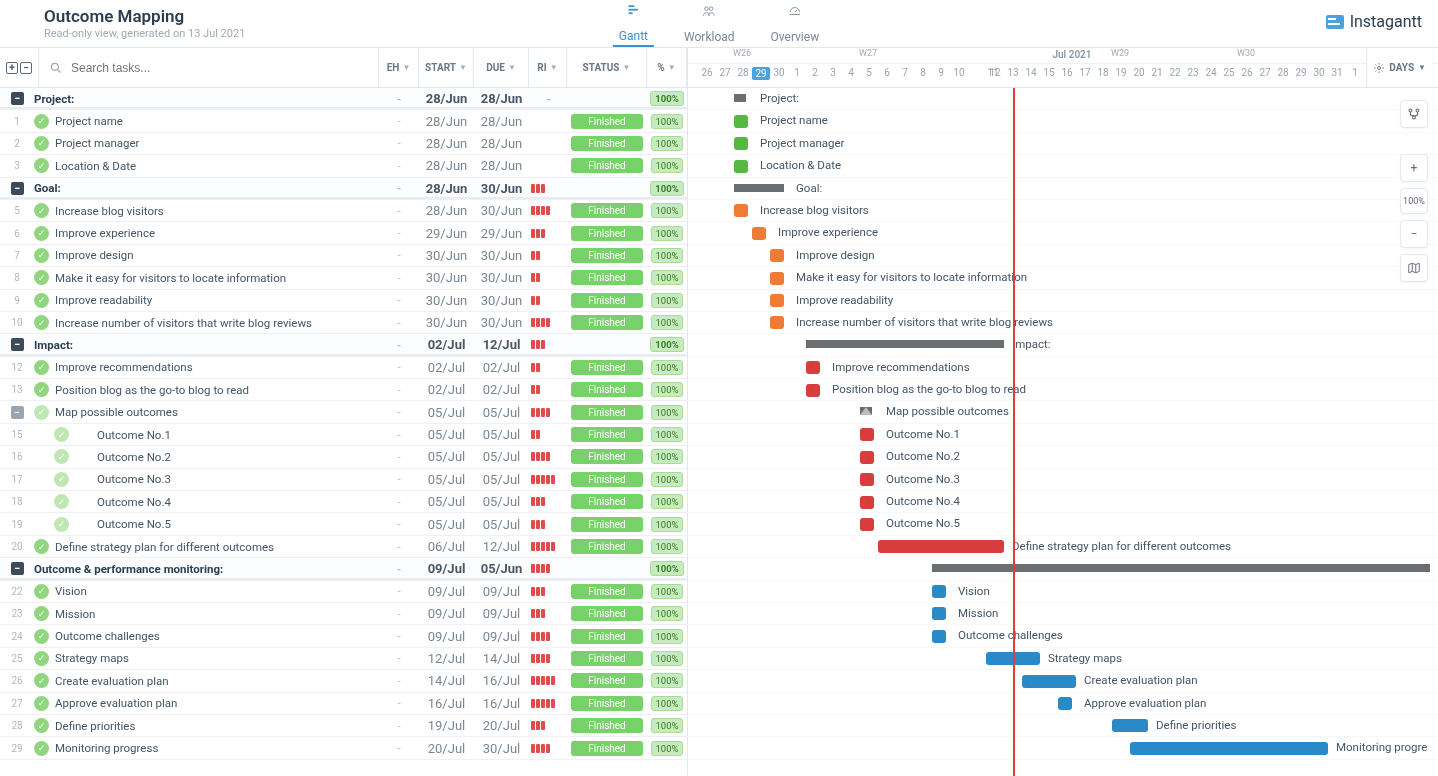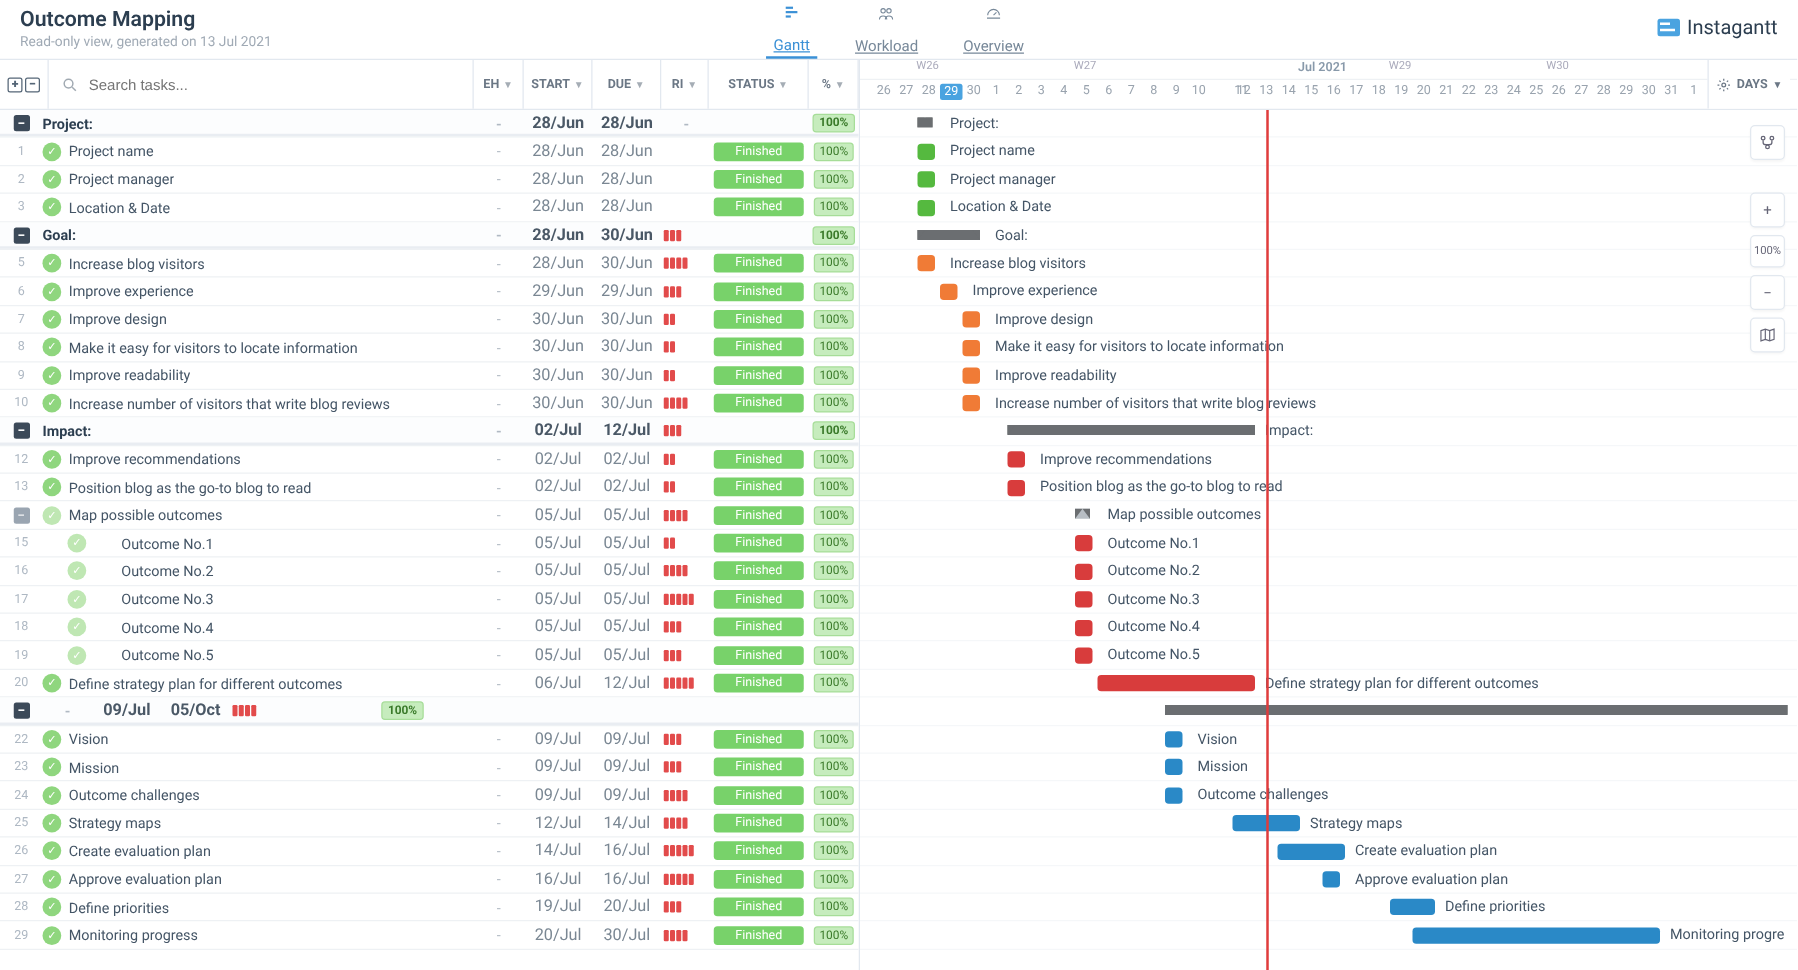--- a/index.html
+++ b/index.html
@@ -17,25 +17,25 @@
     --group-bar:#6b6e71;
     --link:#3a90d6;
     --today:#e03c3c;
   }
   *{box-sizing:border-box;}
   html,body{margin:0;padding:0;height:100%;font-family:-apple-system,BlinkMacSystemFont,"Segoe UI",Roboto,Arial,sans-serif;color:var(--text);font-size:12px;background:#fff;}
   .app{display:flex;flex-direction:column;height:776px;width:1438px;overflow:hidden;position:relative;}
 
   
   .topbar{height:48px;border-bottom:1px solid var(--border);display:flex;align-items:stretch;position:relative;}
-  .title-block{padding:6px 0 0 16px;}
+  .title-block{padding:6px 0 0 16px;margin-left:28px;}
   .title{font-size:17px;font-weight:600;color:#2c3e50;}
   .subtitle{font-size:11px;color:#a0aab5;margin-top:1px;}
   .tabs{position:absolute;left:50%;transform:translateX(-50%);display:flex;gap:24px;height:100%;}
-  .tab{display:flex;flex-direction:column;align-items:center;justify-content:center;gap:12px;padding:0 6px;color:#778899;cursor:pointer;text-decoration:underline;}
+  .tab{display:flex;flex-direction:column;align-items:center;justify-content:center;gap:12px;padding:0 6px;color:#778899;cursor:pointer;}
   .tab.active{color:var(--link);border-bottom:2px solid var(--link);}
   .tab svg{width:18px;height:14px;}
   .brand{position:absolute;right:16px;top:12px;display:flex;align-items:center;gap:6px;font-weight:400;font-size:16px;color:#2c3e50;}
   .brand-icon{width:18px;height:14px;background:linear-gradient(#4aa3e0,#4aa3e0);border-radius:2px;position:relative;}
   .brand-icon::before,.brand-icon::after{content:"";position:absolute;background:#fff;height:2px;left:2px;right:8px;}
   .brand-icon::before{top:3px;}
   .brand-icon::after{top:8px;right:4px;}
 
   
   .secondbar{height:40px;border-bottom:1px solid var(--border);display:flex;position:relative;}
@@ -187,21 +187,21 @@
           <span>%</span>
           <span class="sort">▼</span>
         </div>
     </div>
     <div class="timeline-head">
       <div class="weeks-row" id="weeks-row">
           <div class="week-cell" style="left: 45px;">W26</div>
           <div class="week-cell" style="left: 171px;">W27</div>
           <div class="week-cell" style="left: 423px;">W29</div>
           <div class="week-cell" style="left: 549px;">W30</div>
-          <div style="position: absolute; left: 370px; top: 1px; font-size: 10px; color: rgb(136, 153, 170); transform: translateX(-50%); font-weight: 600;">Jul 2021</div>
+          <div style="position: absolute; left: 384px; top: 1px; font-size: 10px; color: rgb(136, 153, 170); transform: translateX(-50%); font-weight: 600;">Jul 2021</div>
         </div>
       <div class="days-row" id="days-row" style="position: relative;">
           <div class="day-cell" style="left: 10px;">26</div>
           <div class="day-cell" style="left: 28px;">27</div>
           <div class="day-cell" style="left: 46px;">28</div>
           <div class="day-cell" style="left: 64px; background: rgb(74, 163, 224); color: rgb(255, 255, 255); border-radius: 2px; padding: 1px 0px;">29</div>
           <div class="day-cell" style="left: 82px;">30</div>
           <div class="day-cell" style="left: 100px;">1</div>
           <div class="day-cell" style="left: 118px;">2</div>
           <div class="day-cell" style="left: 136px;">3</div>
@@ -672,23 +672,26 @@
             <div class="status-pill">Finished</div>
           </div>
           <div class="c-pct">
             <div class="pct-pill">100%</div>
           </div>
         </div>
         <div class="row group">
           <div class="c-num">
             <div class="collapse">−</div>
           </div>
+          <div class="c-name">
+            <span class="txt">Outcome &amp; performance monitoring:</span>
+          </div>
           <div class="c-eh">-</div>
           <div class="c-start">09/Jul</div>
-          <div class="c-due">05/Oct</div>
+          <div class="c-due">05/Jun</div>
           <div class="c-ri">
             <span class="ri-dot"></span>
             <span class="ri-dot"></span>
             <span class="ri-dot"></span>
             <span class="ri-dot"></span>
           </div>
           <div class="c-status"></div>
           <div class="c-pct">
             <div class="pct-pill">100%</div>
           </div>

